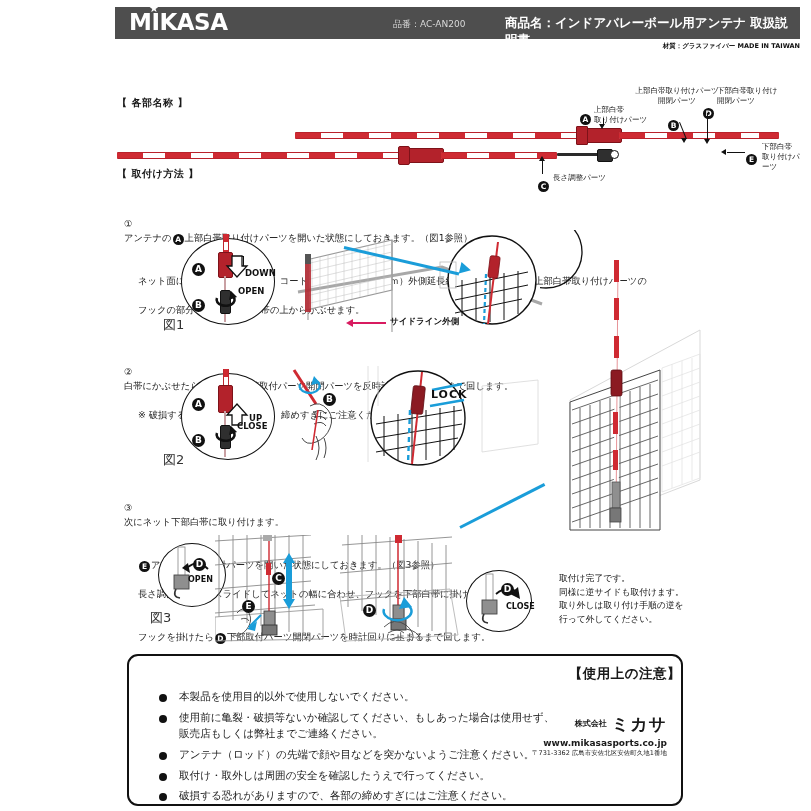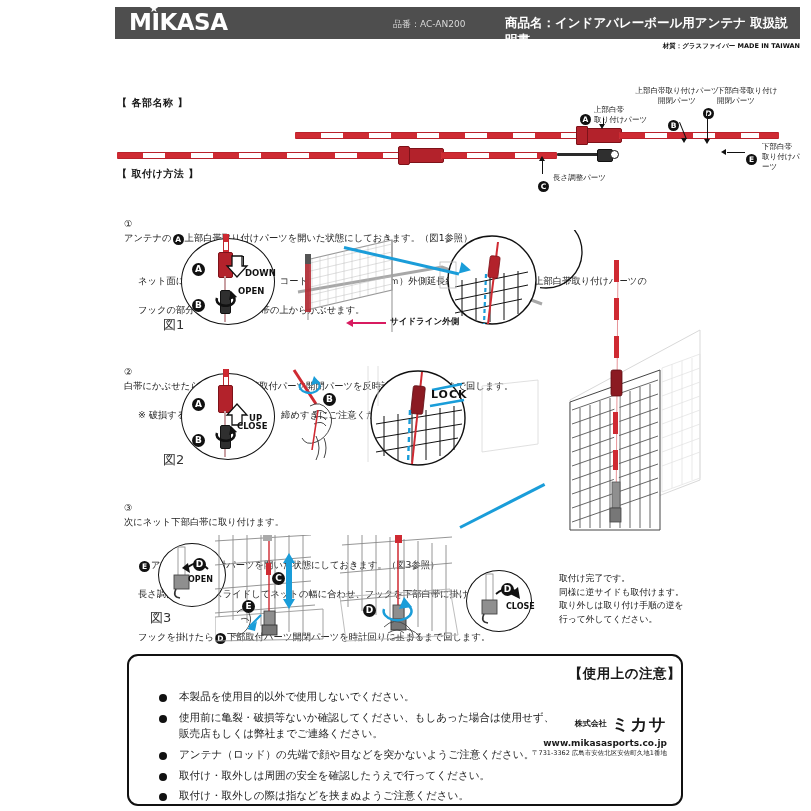--- a/index.html
+++ b/index.html
@@ -474,21 +474,20 @@
 行って外してください。</div>
 
   <div class="cbox">
     <div class="ctitle">【使用上の注意】</div>
     <div class="clist">
       <div class="cli">本製品を使用目的以外で使用しないでください。</div>
       <div class="cli">使用前に亀裂・破損等ないか確認してください、もしあった場合は使用せず、
 販売店もしくは弊社までご連絡ください。</div>
       <div class="cli">アンテナ（ロッド）の先端で顔や目などを突かないようご注意ください。</div>
       <div class="cli">取付け・取外しは周囲の安全を確認したうえで行ってください。</div>
-      <div class="cli">取付け・取外しの際は指などを挟まぬようご注意ください。</div>
       <div class="cli">破損する恐れがありますので、各部の締めすぎにはご注意ください。</div>
 
     </div>
     <div class="corp">
       <div>
         <span class="c1">株式会社</span>
         <span class="c2">ミカサ</span>
       </div>
       <div class="c3">www.mikasasports.co.jp</div>
       <div class="c4">〒731-3362

